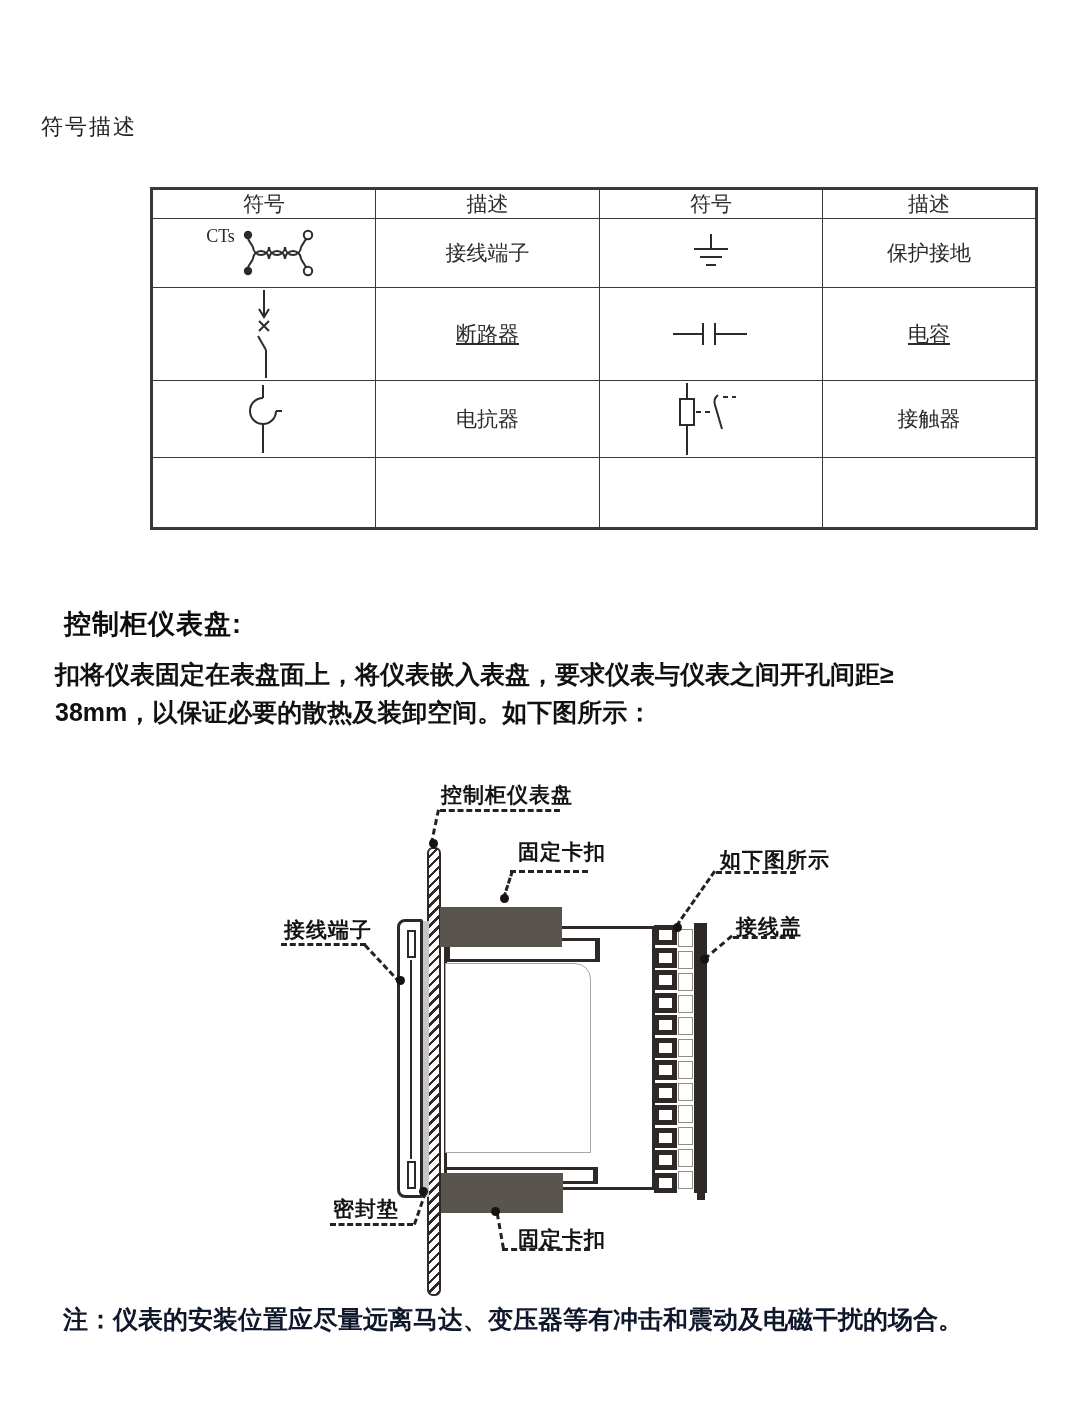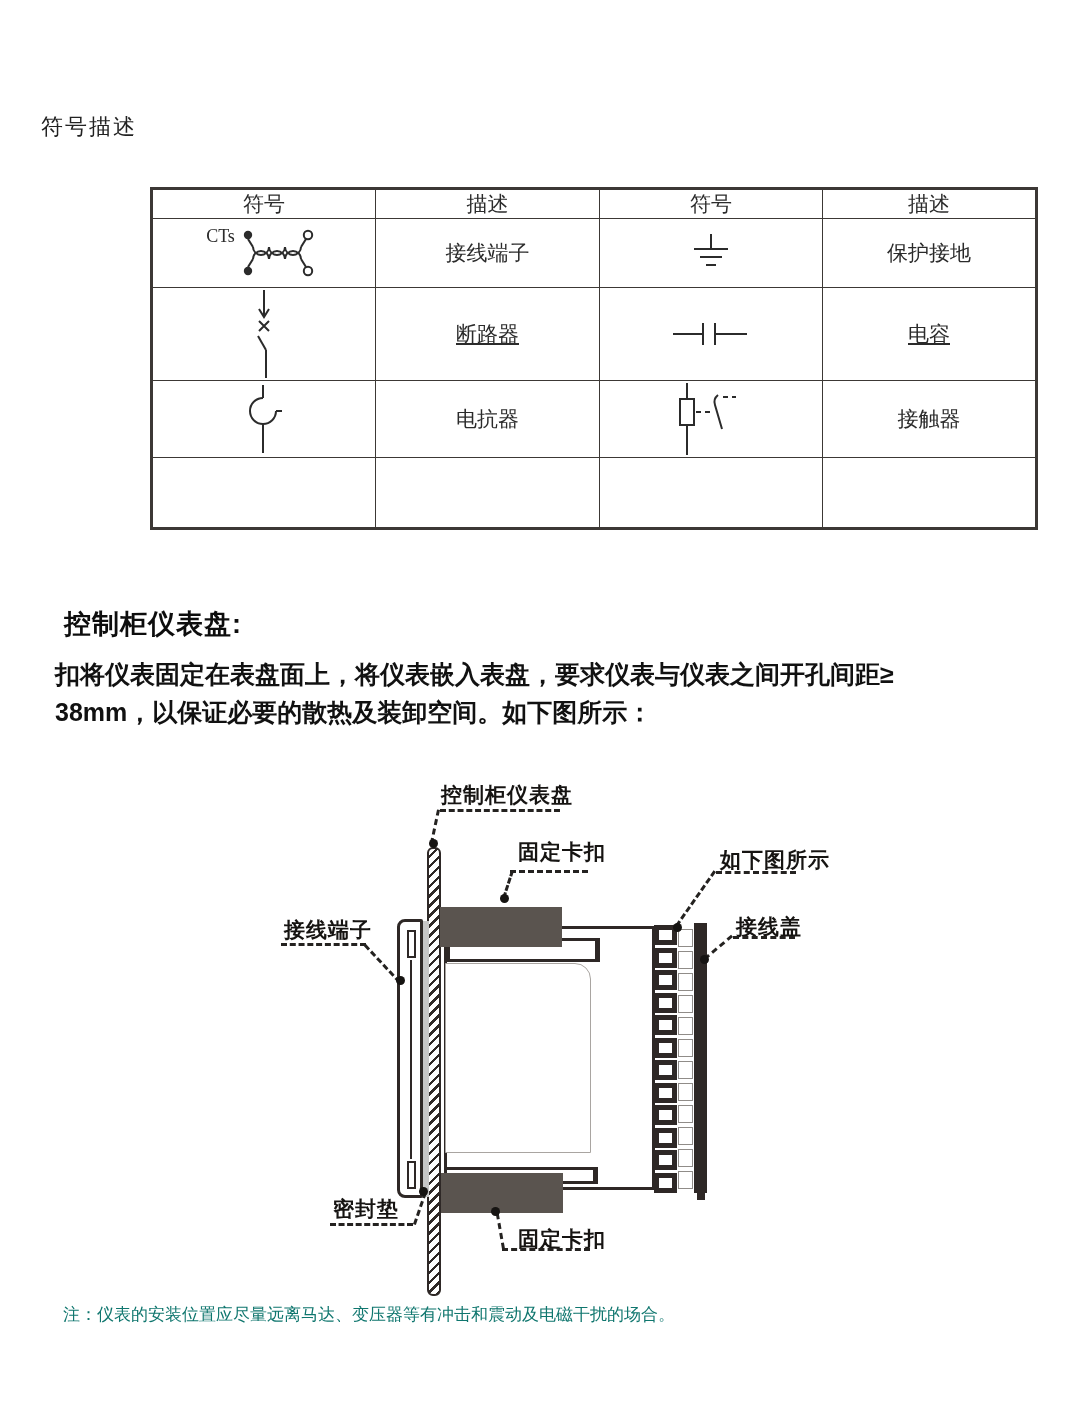--- a/index.html
+++ b/index.html
@@ -5,21 +5,21 @@
   html,body{margin:0;padding:0;background:#fff;}
   .page{position:relative;width:1080px;height:1428px;background:#ffffff;overflow:hidden;
         font-family:"Liberation Sans",sans-serif;color:#1c1c1c;}
 
   
   .sec-title{position:absolute;left:41px;top:112px;font:22px "Liberation Serif",serif;color:#222;letter-spacing:2px;}
   .h2{position:absolute;left:64px;top:606px;font-weight:700;font-size:27px;color:#0d0d0d;letter-spacing:1px;}
   .para{position:absolute;left:55px;top:655px;width:1000px;font-size:25px;font-weight:600;
         color:#111;line-height:38px;white-space:nowrap;}
   .para .indent{padding-left:50px;}
-  .note{position:absolute;left:63px;top:1303px;font-size:17px;font-weight:400;color:#0f766e;white-space:nowrap;}
+  .note{position:absolute;left:63px;top:1303px;font-size:25px;font-weight:700;color:#0f172a;white-space:nowrap;}
 
   
   .symtable{position:absolute;left:150px;top:187px;border-collapse:collapse;table-layout:fixed;
             font:21px "Liberation Serif",serif;color:#2b2b2b;}
   .symtable td,.symtable th{border:1.5px solid #3c3835;text-align:center;vertical-align:middle;
             font-weight:normal;padding:0;}
   .symtable{border:3px solid #3c3835;}
   .symtable .hrow{height:27px;}
   .symtable .r1{height:69px;} .symtable .r2{height:68px;text-decoration:underline;}
   .symtable .r3{height:68px;} .symtable .r4{height:71px;}

